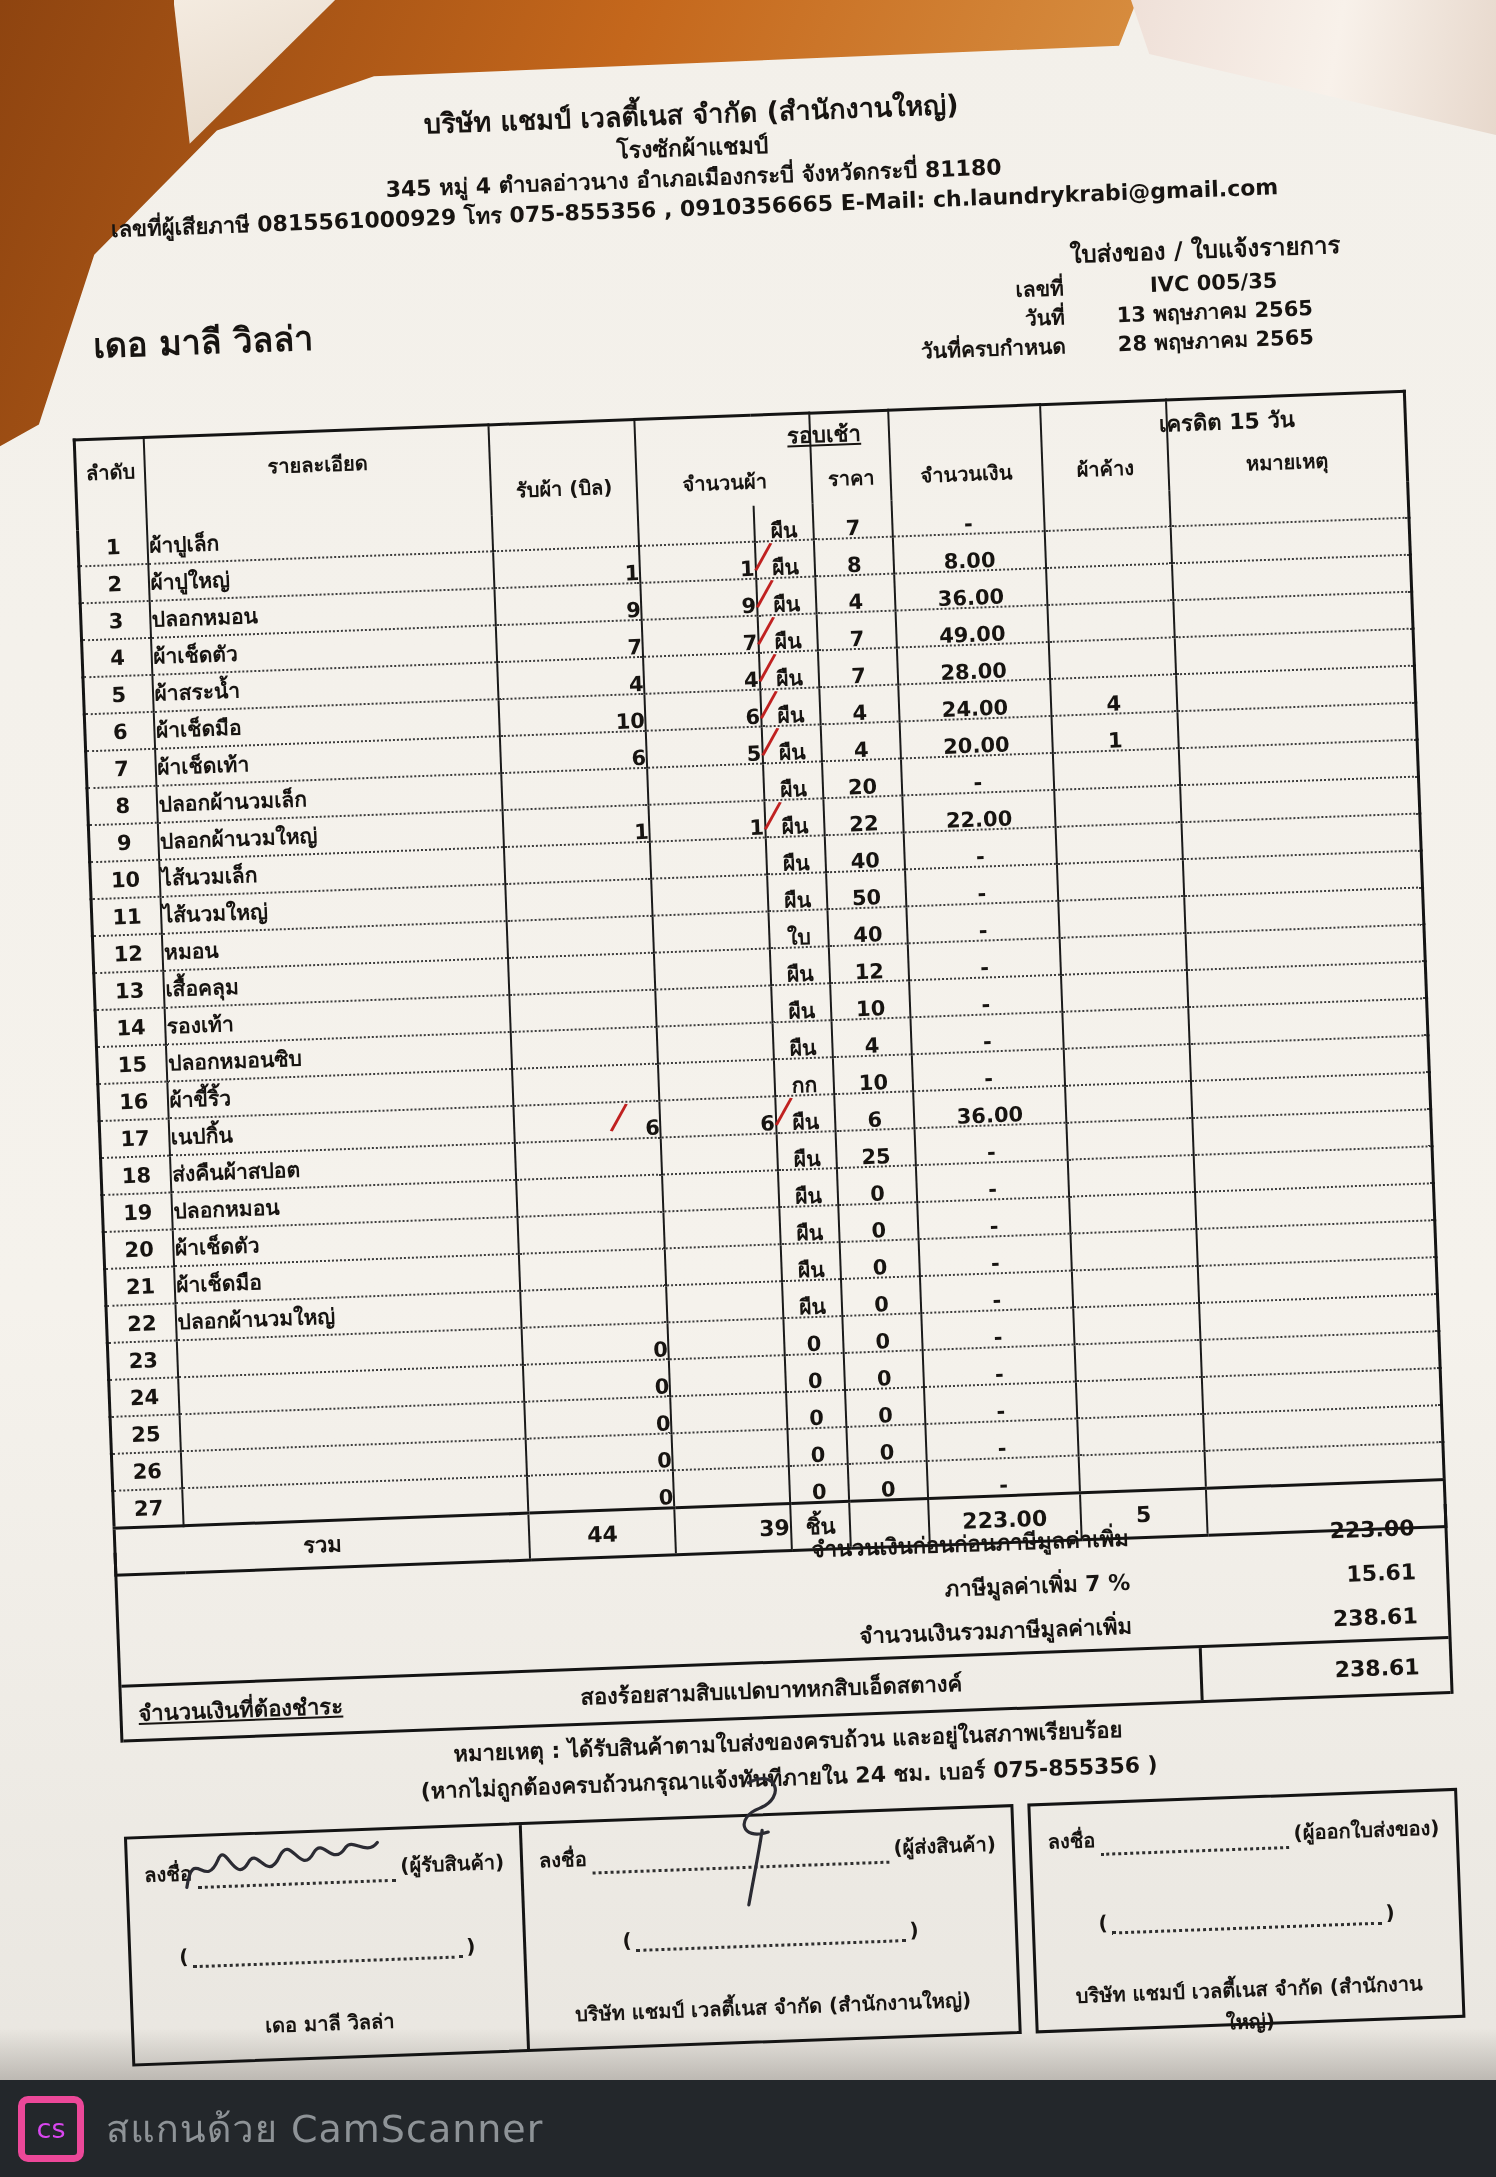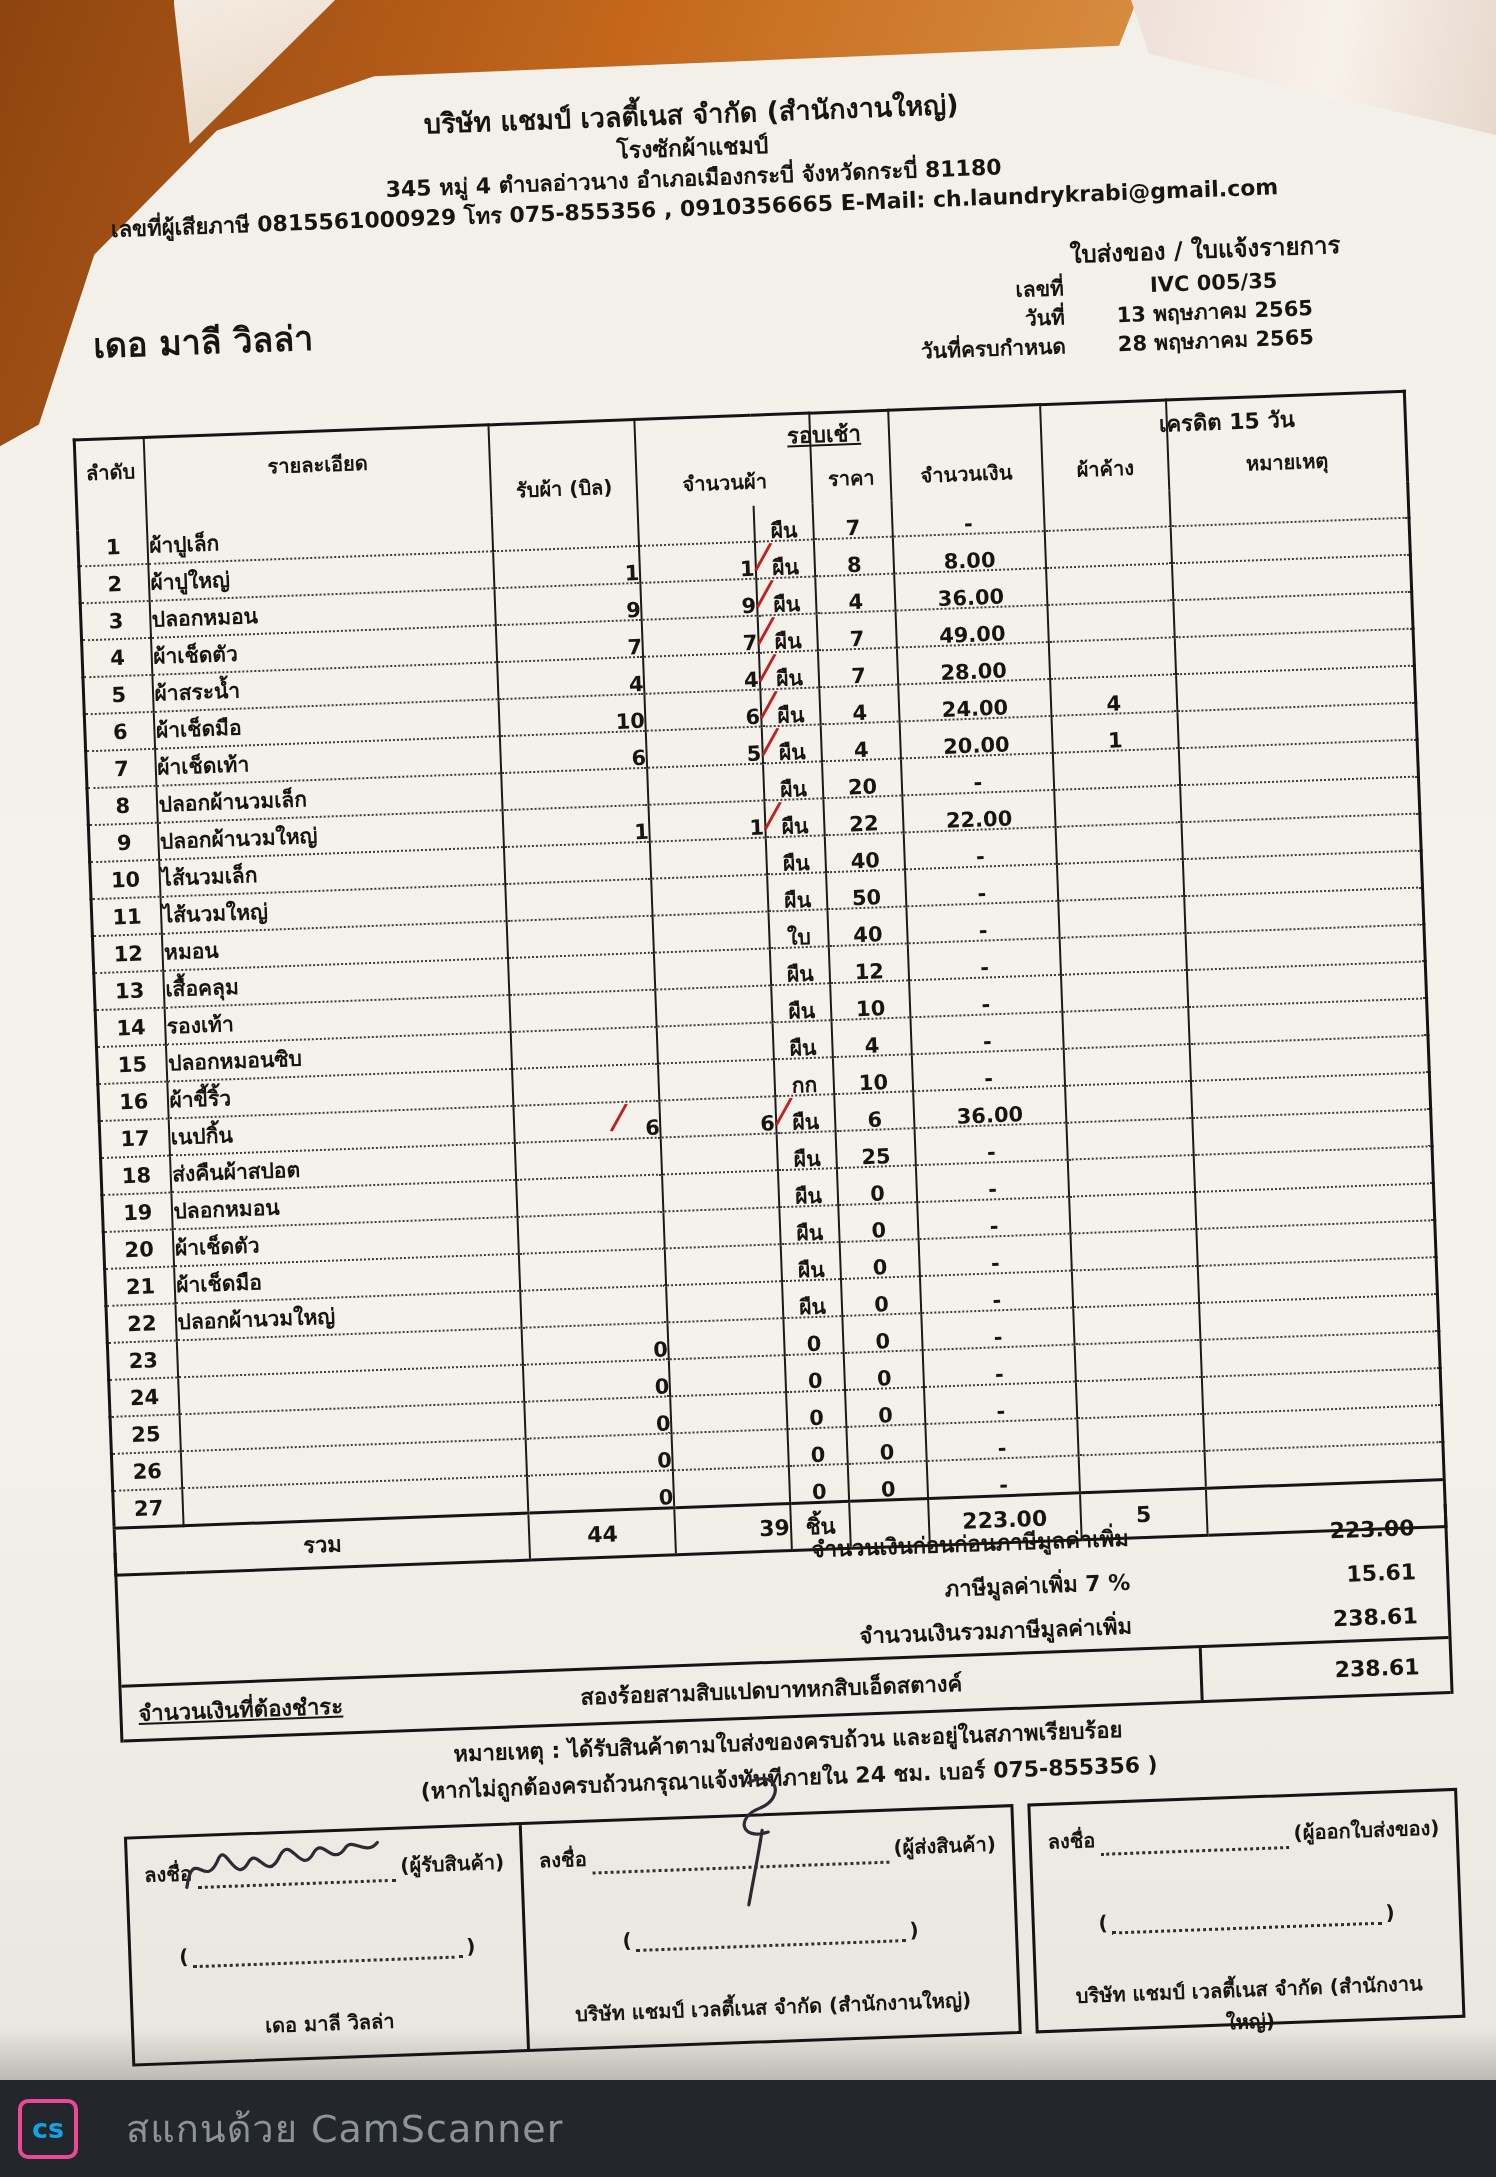--- a/index.html
+++ b/index.html
@@ -14,23 +14,23 @@
         background:linear-gradient(100deg,#efe0d8,#f8f1ea 55%,#e7d8cc);
         clip-path:polygon(0 0,100% 0,100% 100%,5% 40%);}
   .fold-corner{position:absolute;top:0;left:11.6%;width:10.8%;height:6.6%;z-index:2;
         background:linear-gradient(160deg,#f4ebe0,#e4d6c6);
         clip-path:polygon(0 0,100% 0,10% 100%);}
   .edge-shadow{position:absolute;left:0;bottom:97px;width:100%;height:52px;z-index:1;
         background:linear-gradient(180deg,rgba(190,186,180,0),#bdb9b3);}
   
   .footer{position:absolute;left:0;bottom:0;width:100%;height:97px;background:#23272b;z-index:6;
         display:flex;align-items:center;gap:22px;padding-left:18px;box-sizing:border-box;}
-  .cs-badge{width:52px;height:52px;border:4px solid #ec4899;border-radius:10px;color:#0ea5e9;
-        display:flex;align-items:center;justify-content:center;font-size:27px;font-weight:bold;}
-  .footer-text{color:#8e9397;font-size:38px;letter-spacing:1px;margin-left:26px;}
+  .cs-badge{width:52px;height:52px;border:7px solid #ec4899;border-radius:10px;color:#d946ef;
+        display:flex;align-items:center;justify-content:center;font-size:27px;font-weight:normal;}
+  .footer-text{color:#8e9397;font-size:38px;letter-spacing:1px;}
   
   .sheet{position:absolute;left:48px;top:44px;width:1400px;height:1995px;z-index:3;
         transform:rotate(-2.1deg);transform-origin:60% 40%;font-weight:bold;}
   .company{width:1340px;text-align:center;padding-top:46px;line-height:1.35;}
   .co1{font-size:27px;} .co2{font-size:23px;} .co3{font-size:22px;} .co4{font-size:22px;}
   .doctype{position:absolute;top:198px;right:86px;font-size:24px;}
   .meta{position:absolute;top:236px;right:64px;width:580px;font-size:21px;}
   .meta-row{display:flex;align-items:center;height:29px;}
   .meta-label{flex:1;text-align:right;}
   .meta-value{width:300px;text-align:center;}

